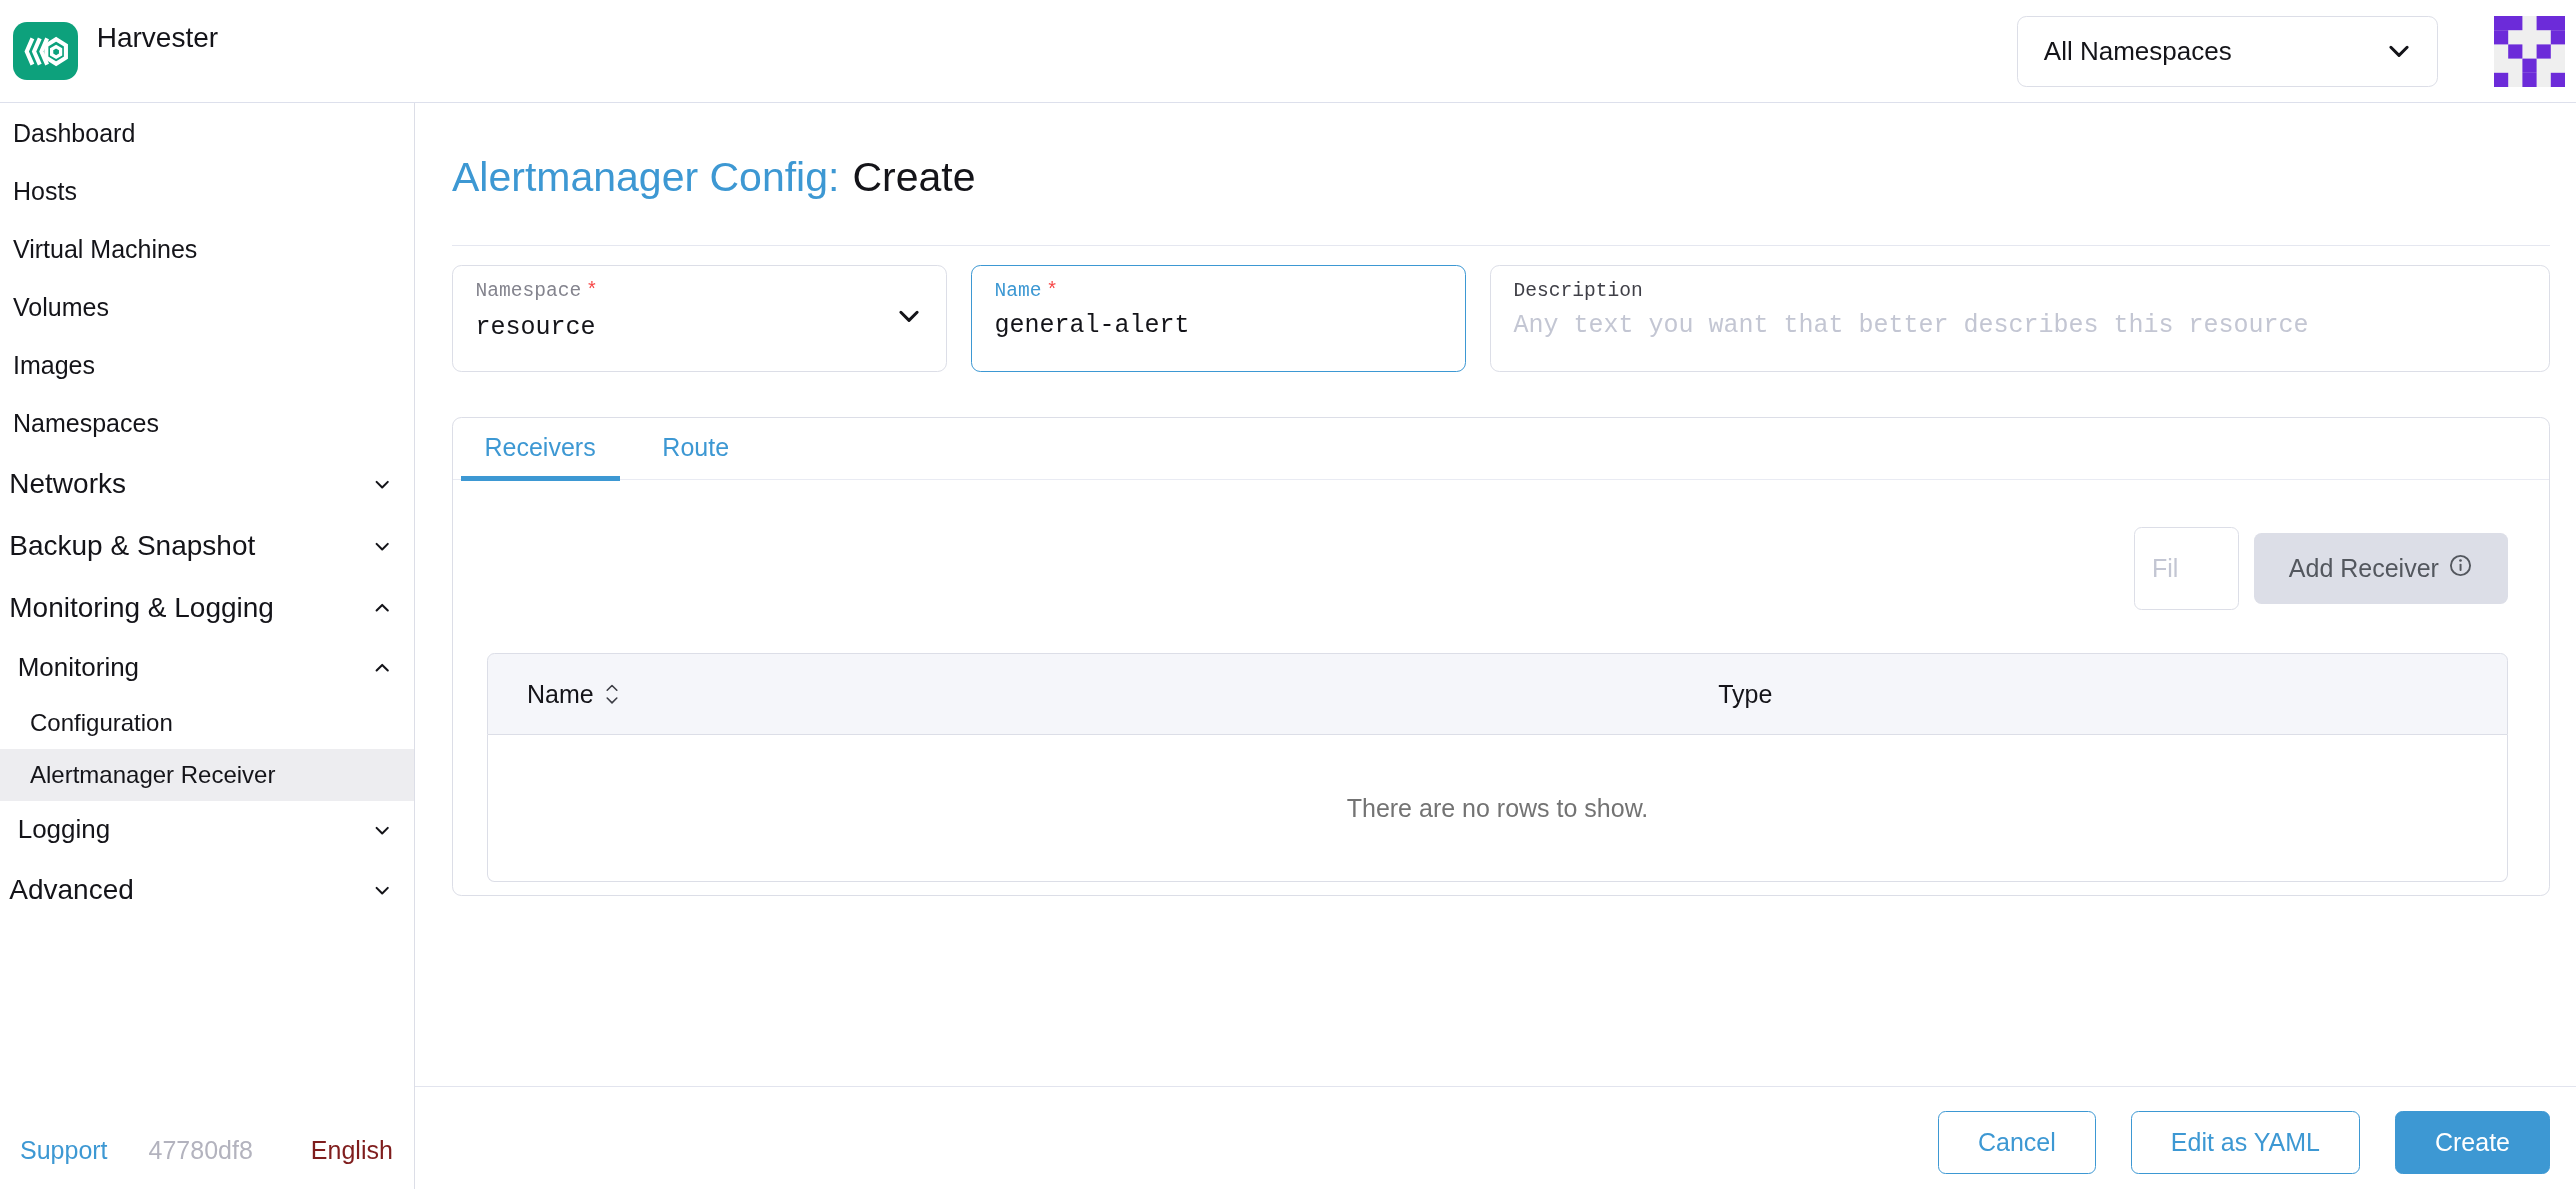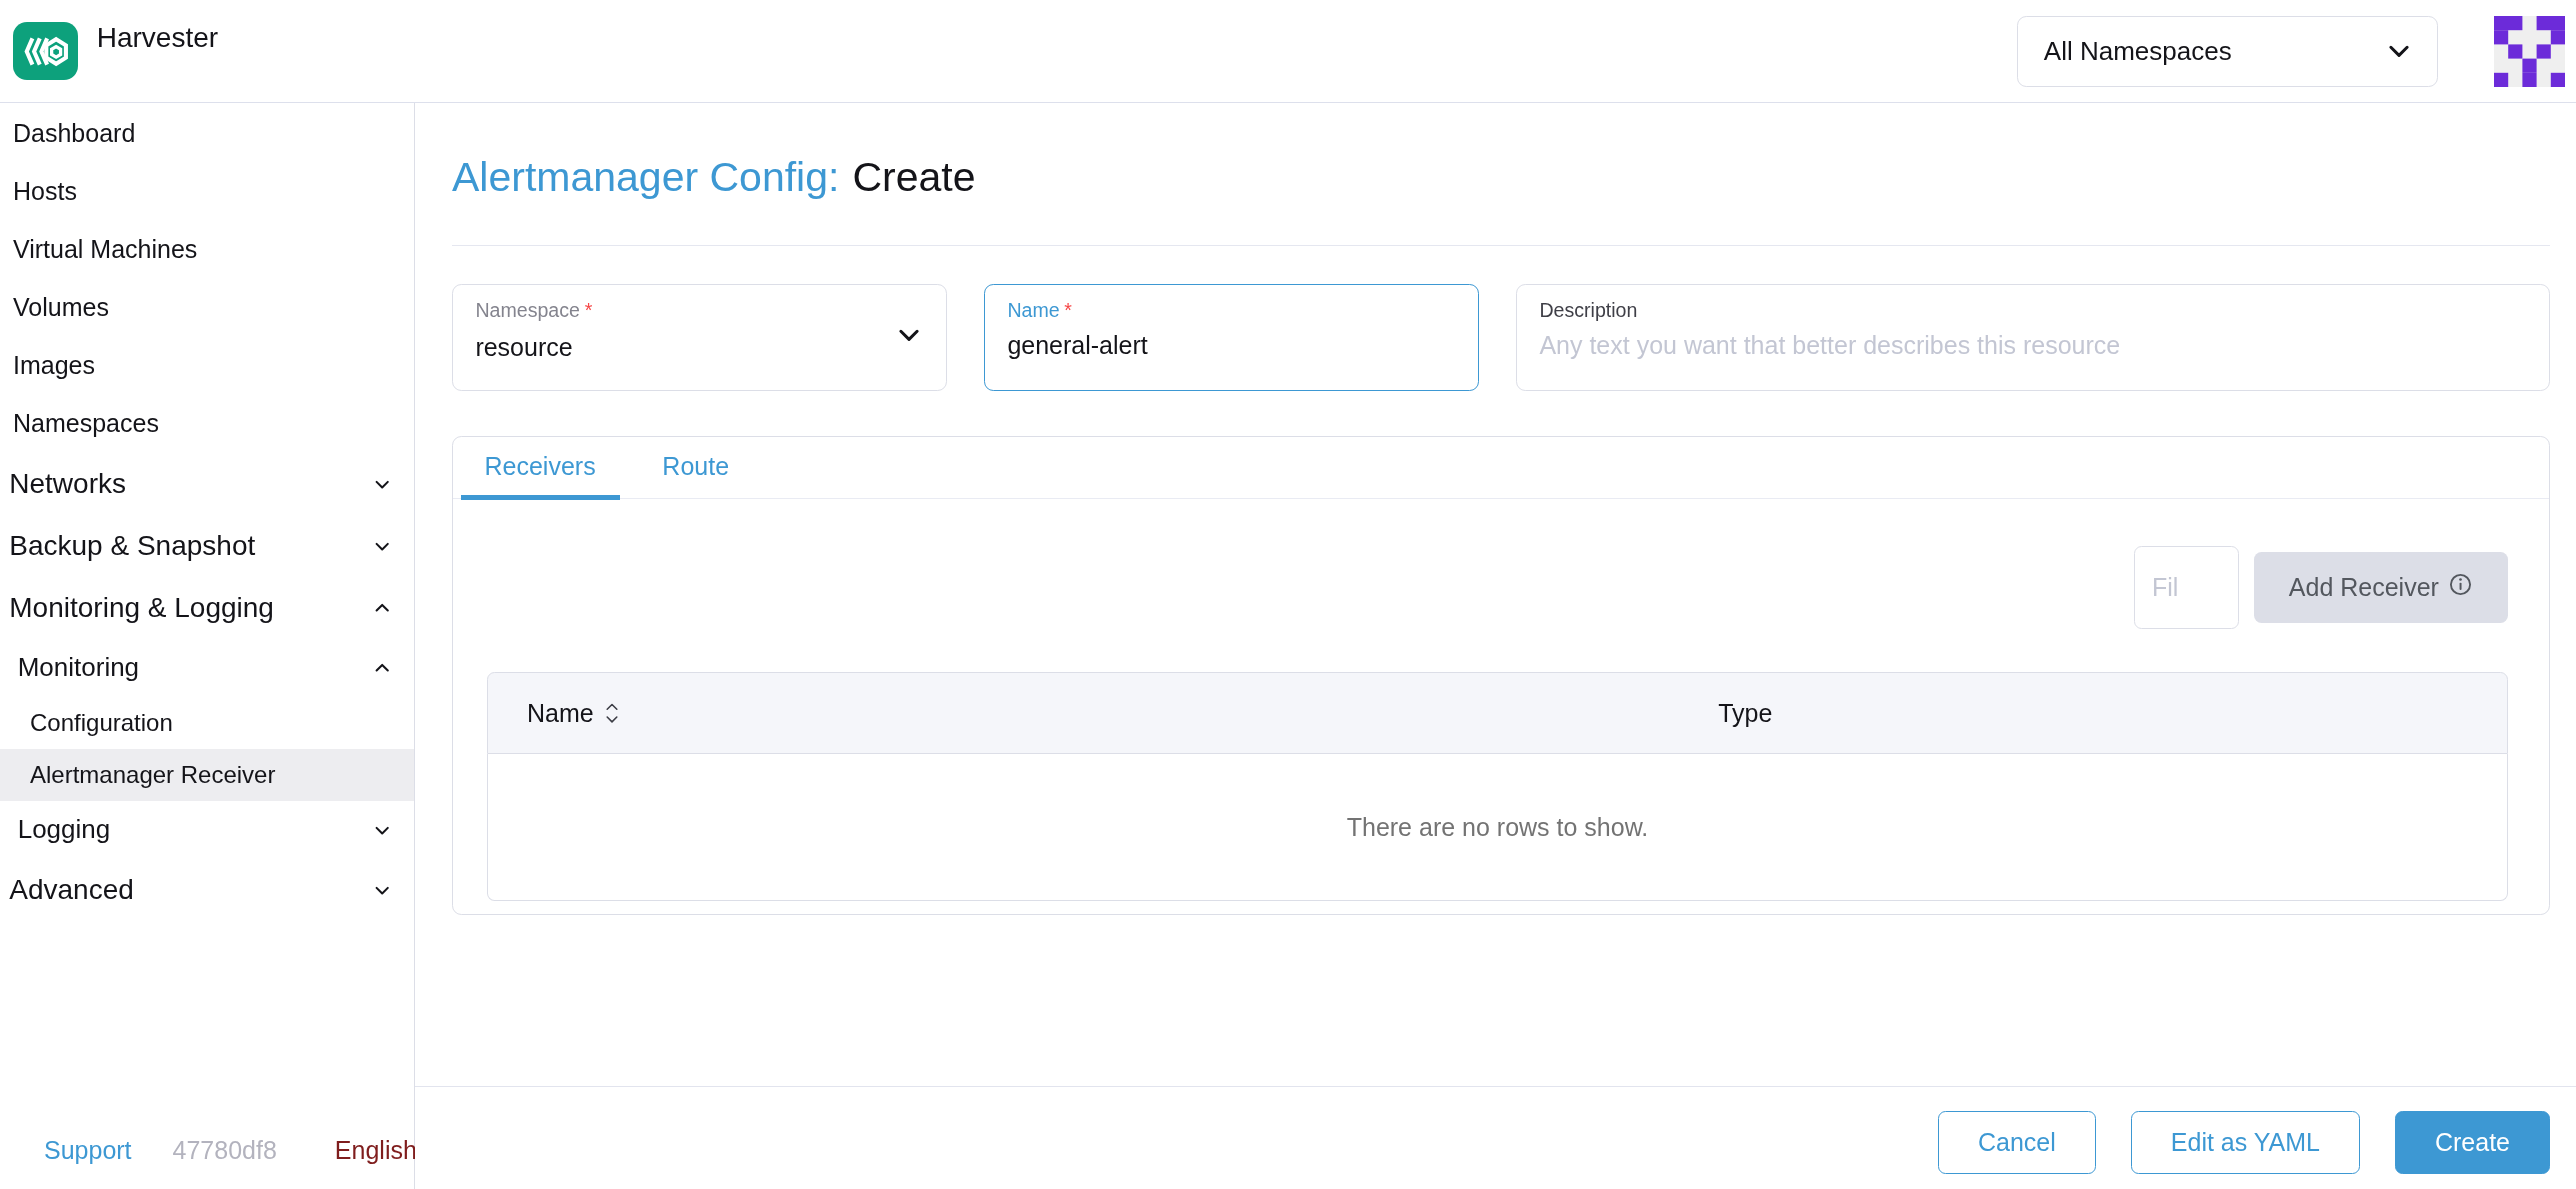--- a/index.html
+++ b/index.html
@@ -28,33 +28,33 @@
   .nav-row{display:flex;align-items:center;justify-content:space-between;cursor:pointer;padding-right:20.5px;box-sizing:border-box;}
   .nav-row .lbl{white-space:nowrap;}
   .lvl-link{height:58px;font-size:25px;padding-left:13px;}
   .lvl-group{height:62px;font-size:28px;padding-left:9.3px;}
   .lvl-sub{height:58px;font-size:26px;padding-left:17.7px;}
   .lvl-leaf{height:52px;font-size:24px;padding-left:30px;}
   .nav-row.selected{background:#ededf0;}
   .chev{color:#141419;display:flex;align-items:center;}
 
   
-  .side-footer{position:absolute;left:44px;bottom:24px;display:flex;font-size:25px;white-space:nowrap;}
+  .side-footer{position:absolute;left:20px;bottom:24px;display:flex;font-size:25px;white-space:nowrap;}
   .side-footer .support{color:#3d98d3;cursor:pointer;}
   .side-footer .version{color:#b3b3be;margin-left:41px;}
   .side-footer .lang{color:#7f1d1d;margin-left:58px;cursor:pointer;}
 
   
   h1.page-title{margin:50px 0 0 0;font-size:41px;font-weight:400;display:flex;gap:13px;line-height:1.2;}
   .t-blue{color:#3d98d3;}
   .t-dark{color:#141419;}
   .title-divider{margin-top:43px;border-top:1.9px solid #e5e7f0;height:0;}
 
   
-  .form-row{display:flex;gap:37px;margin-top:38px;}
+  .form-row{display:flex;gap:24px;margin-top:19px;font-family:Liberation Mono, monospace;}
   .fbox{height:107px;box-sizing:border-box;border:1.9px solid #dcdee7;border-radius:9.3px;padding:14px 22.4px;position:relative;background:#fff;}
   .fbox.w530{width:495px;}
   .fbox.grow{flex:1;}
   .fbox .flabel{font-size:19.6px;color:#84848e;}
   .fbox .req{color:#f64747;margin-left:4.7px;}
   .fbox .fvalue{font-size:25px;color:#141419;margin-top:11.2px;}
   .fbox.focused{border-color:#3d98d3;}
   .fbox.focused .flabel{color:#3d98d3;}
   .fbox.desc .flabel{color:#3f3f47;}
   .fbox input{border:none;outline:none;background:transparent;font-family:inherit;font-size:25px;color:#141419;

